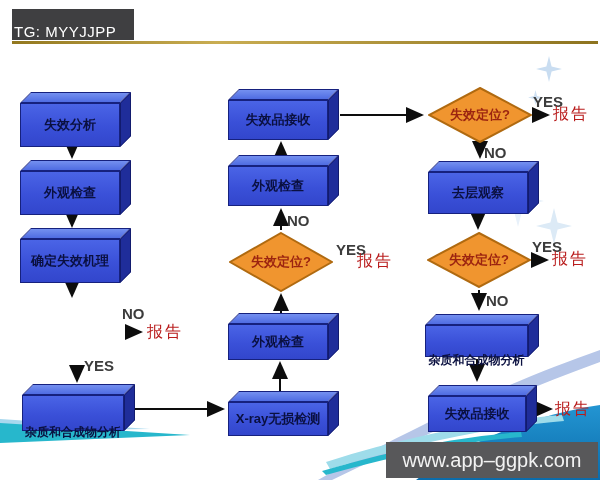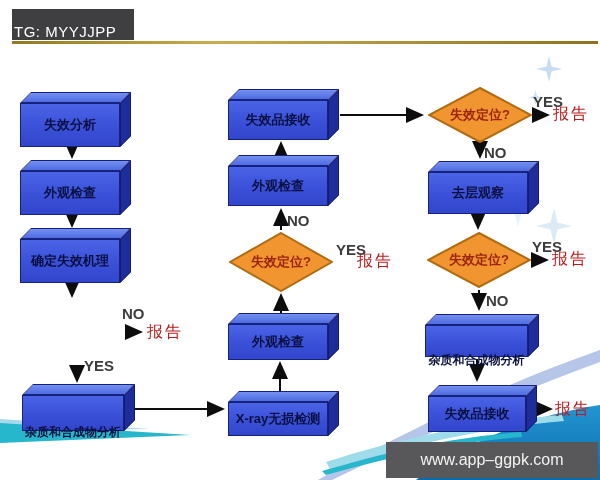--- a/index.html
+++ b/index.html
@@ -40,21 +40,21 @@
   .elabel{position:absolute;z-index:5;font-weight:700;font-size:15px;color:#3c3c3c;}
   .report{position:absolute;z-index:5;font-weight:400;font-size:16px;color:#b91c1c;letter-spacing:2px;}
 
   
   .sparkle{position:absolute;z-index:1;
        clip-path:polygon(50% 0,60% 40%,100% 50%,60% 60%,50% 100%,40% 60%,0 50%,40% 40%);}
   #arrows,#bgwaves{position:absolute;left:0;top:0;pointer-events:none;}
 
   
   #watermark{position:absolute;left:386px;top:442px;width:212px;height:36px;background:#58585a;
-       z-index:6;display:flex;align-items:center;justify-content:center;color:#f2f2f2;font-size:16px;}
+       z-index:6;display:flex;align-items:center;justify-content:center;color:#f2f2f2;font-size:20px;}
 </style>
 </head>
 <body>
 
 <div id="canvas">
 
   <svg id="bgwaves" class="z0" width="600" height="480">
     <defs>
       <linearGradient id="bluewave" x1="0" y1="0" x2="0" y2="1">
         <stop offset="0" stop-color="#2395d2"></stop>

